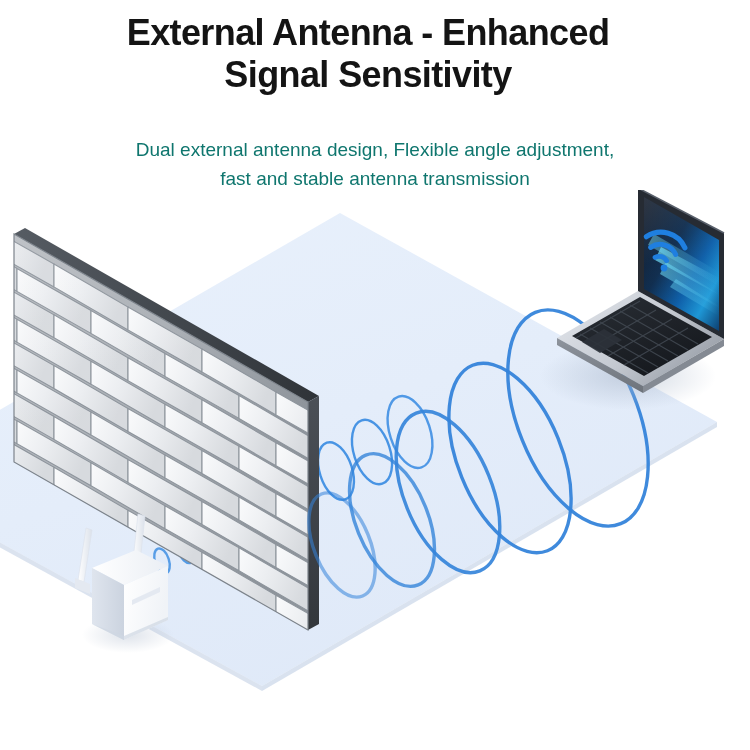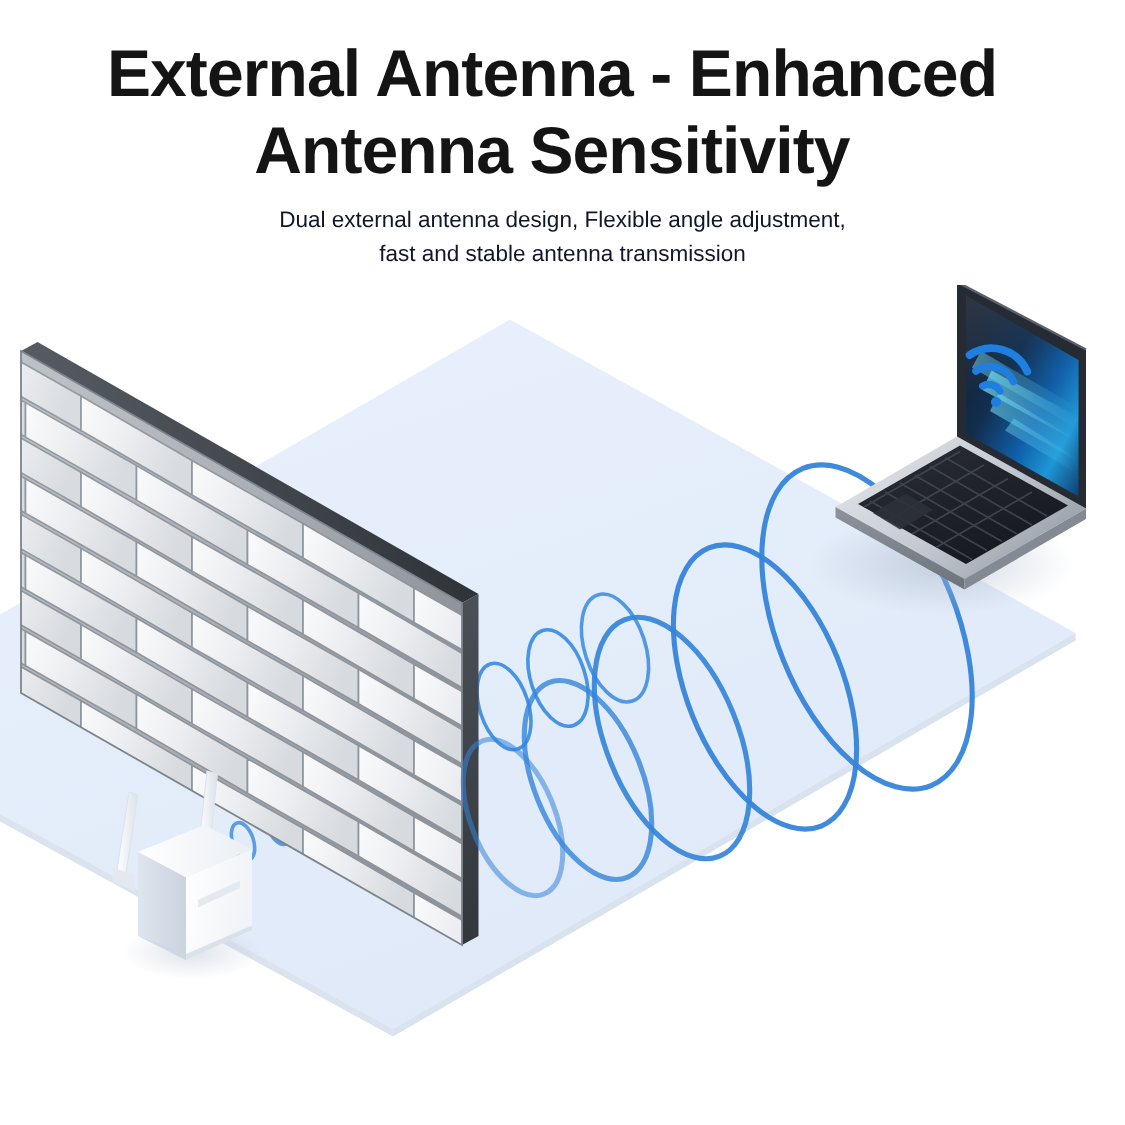--- a/index.html
+++ b/index.html
@@ -7,54 +7,54 @@
     width:750px;height:750px;
     background:#ffffff;
     font-family:"Liberation Sans", sans-serif;
     overflow:hidden;
     position:relative;
   }
   .stage{position:absolute;inset:0;width:750px;height:750px;}
 
   
   .headline{
-    position:absolute;left:0;top:24px;width:736px;
+    position:absolute;left:0;top:12px;width:736px;
     text-align:center;
-    font-size:44px;
+    font-size:36px;
     font-weight:700;
     line-height:1.16;
     letter-spacing:-0.6px;
     color:#141414;
   }
   .headline .ln{display:block;}
   .subhead{
     position:absolute;left:0;top:136px;width:750px;
     text-align:center;
-    font-size:15px;
+    font-size:19px;
     font-weight:400;
     line-height:1.52;
-    color:#0f172a;
+    color:#0f766e;
   }
   .subhead .ln{display:block;}
 
   
   .scene{position:absolute;left:0;top:190px;width:750px;height:560px;}
   .scene svg{display:block;}
 
   
   .wifi-badge{position:absolute;left:636px;top:222px;width:56px;height:52px;}
 </style>
 </head>
 <body>
 
 <div class="stage">
 
   <div class="headline">
     <span class="ln">External Antenna - Enhanced</span>
-    <span class="ln">Antenna Sensitivity</span>
+    <span class="ln">Signal Sensitivity</span>
   </div>
 
   <div class="subhead">
     <span class="ln">Dual external antenna design, Flexible angle adjustment,</span>
     <span class="ln">fast and stable antenna transmission</span>
   </div>
 
   <div class="scene">
     <svg width="750" height="560" viewBox="0 0 750 560" xmlns="http://www.w3.org/2000/svg">
       <defs>

